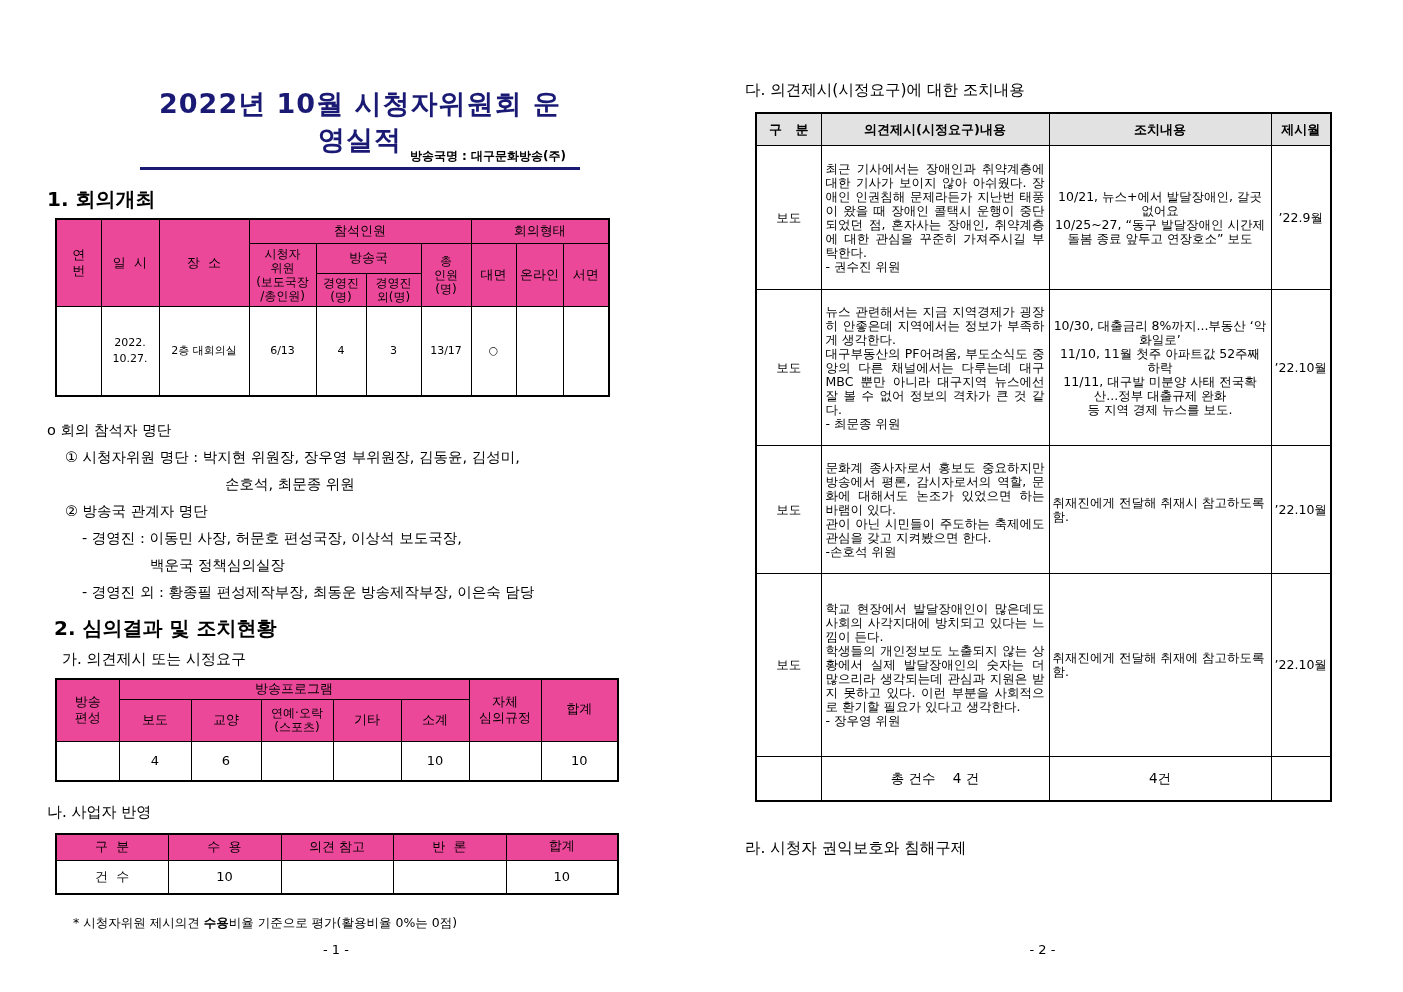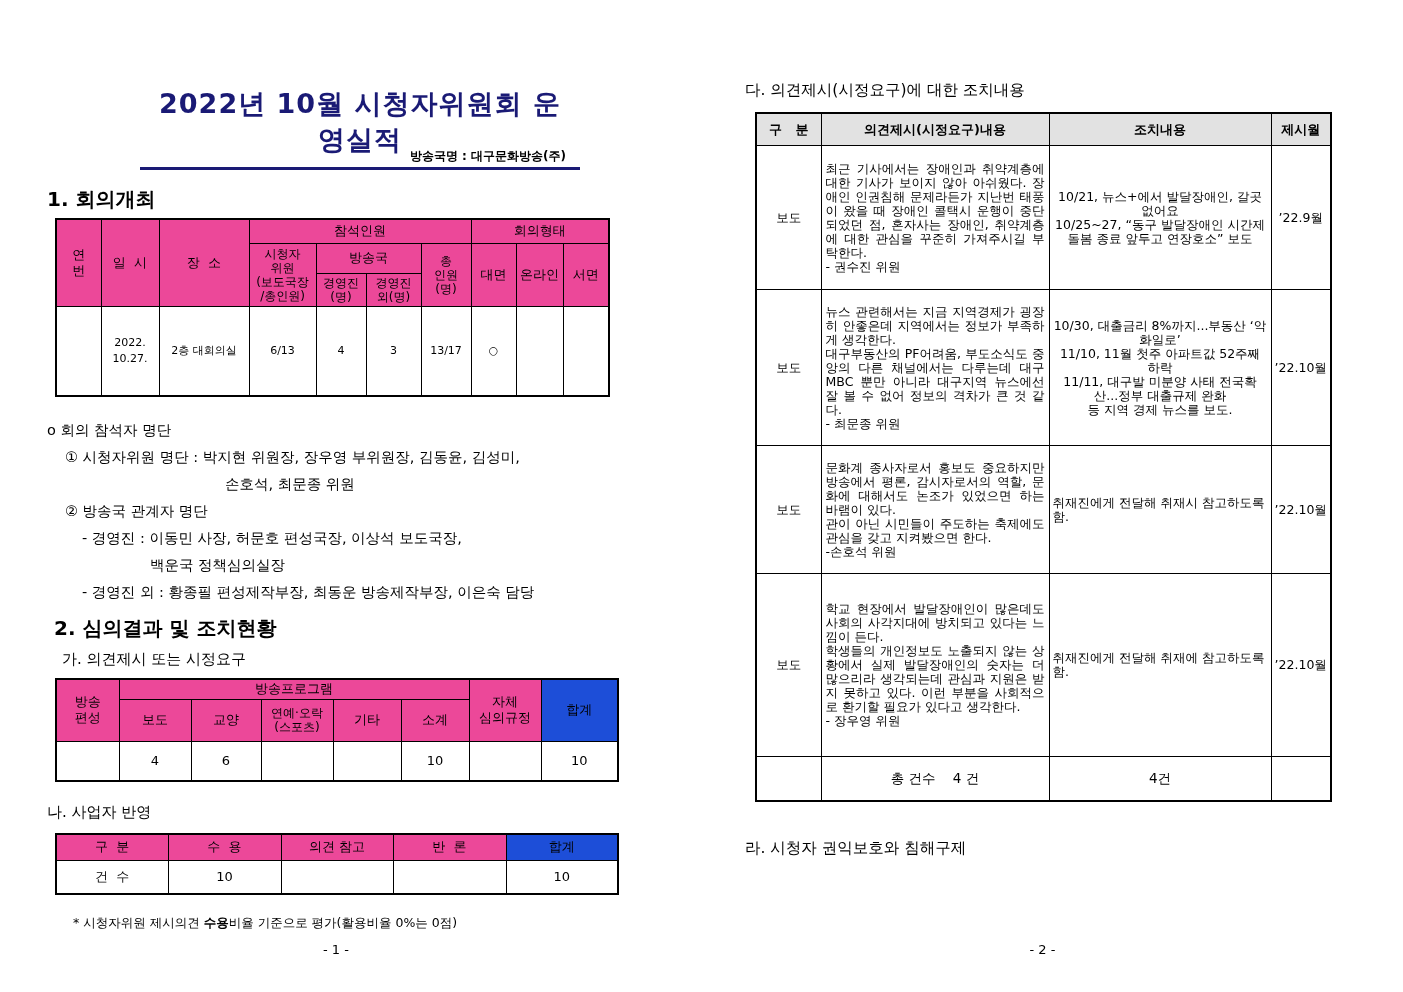--- a/index.html
+++ b/index.html
@@ -5,21 +5,21 @@
   html,body{margin:0;padding:0;background:#fff;}
   body{font-family:"DejaVu Sans","Liberation Sans",sans-serif;color:#000;}
   #canvas{position:relative;width:1403px;height:992px;background:#fff;overflow:hidden;}
   .abs{position:absolute;}
 
   
   table{border-collapse:collapse;table-layout:fixed;border:2px solid #000;}
   th,td{border:1px solid #000;padding:1px 3px;font-size:13px;line-height:16px;
         text-align:center;vertical-align:middle;white-space:pre-wrap;font-weight:normal;}
   .hdr{background:#ec4899;}
-  .lav{background:#1d4ed8;}
+  .lav{background:#ec4899;font-family:Liberation Mono, monospace;}
   .small{font-size:12px;line-height:14px;}
 
   
   .title-wrap{left:140px;top:86px;width:440px;text-align:center;}
   .title{display:inline-block;font-size:27px;font-weight:bold;color:#1a1a75;
          letter-spacing:1px;padding:0 10px 9px 10px;border-bottom:3px solid #1a1a75;}
   .station{left:340px;top:148px;width:296px;text-align:center;font-size:12px;font-weight:bold;}
 
   .sec-h{font-size:20px;font-weight:bold;}
   .sub-h{font-size:15px;}

